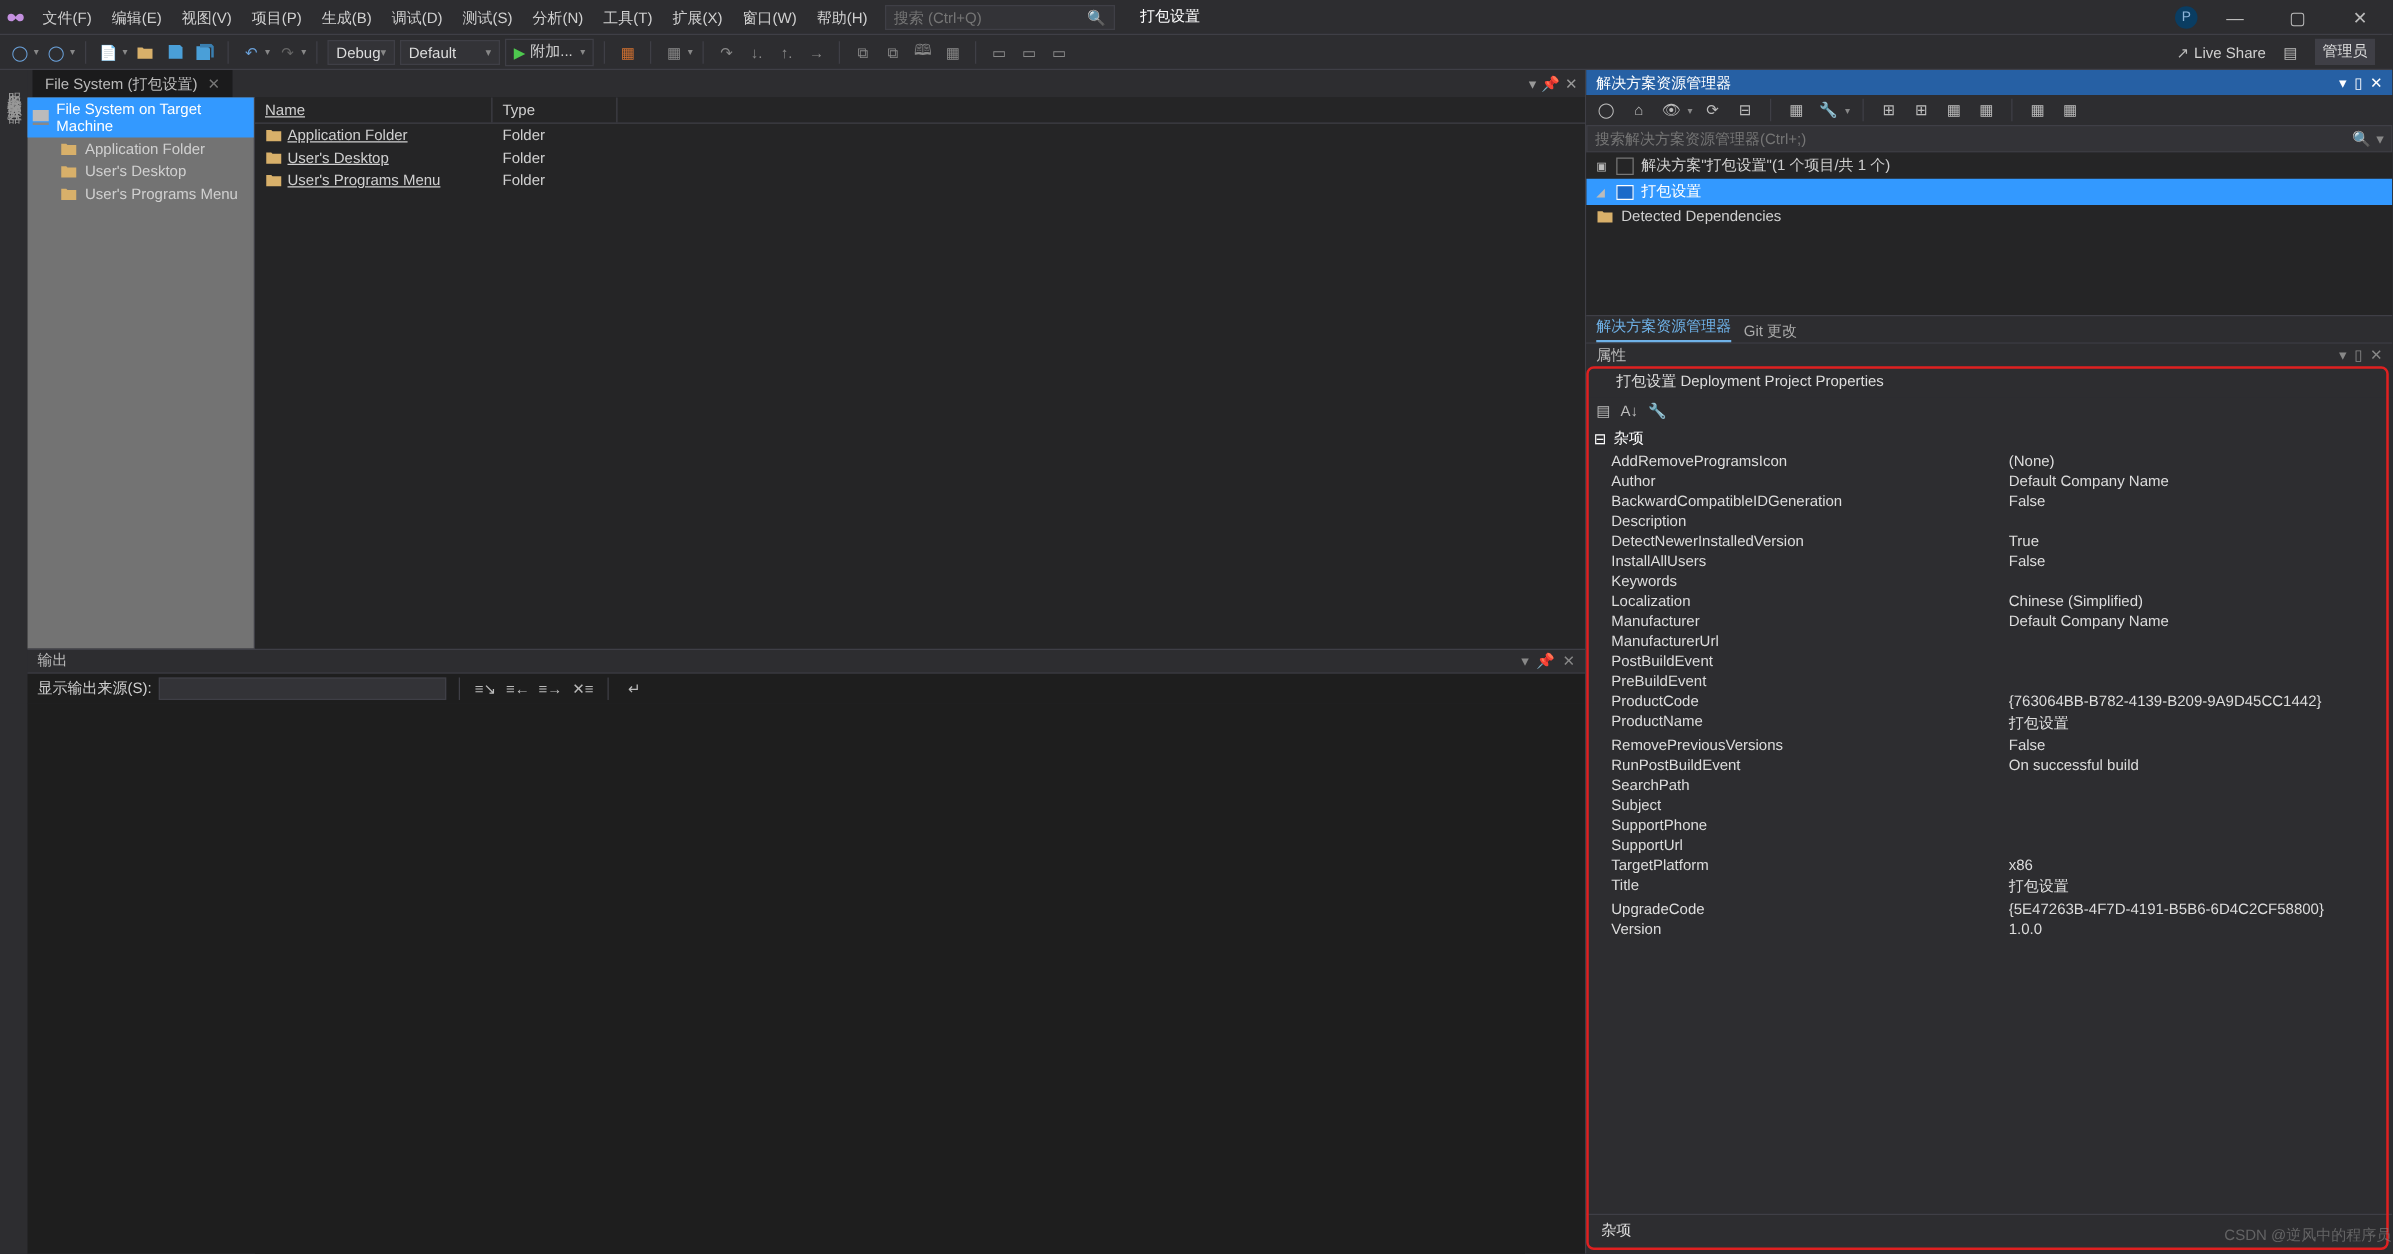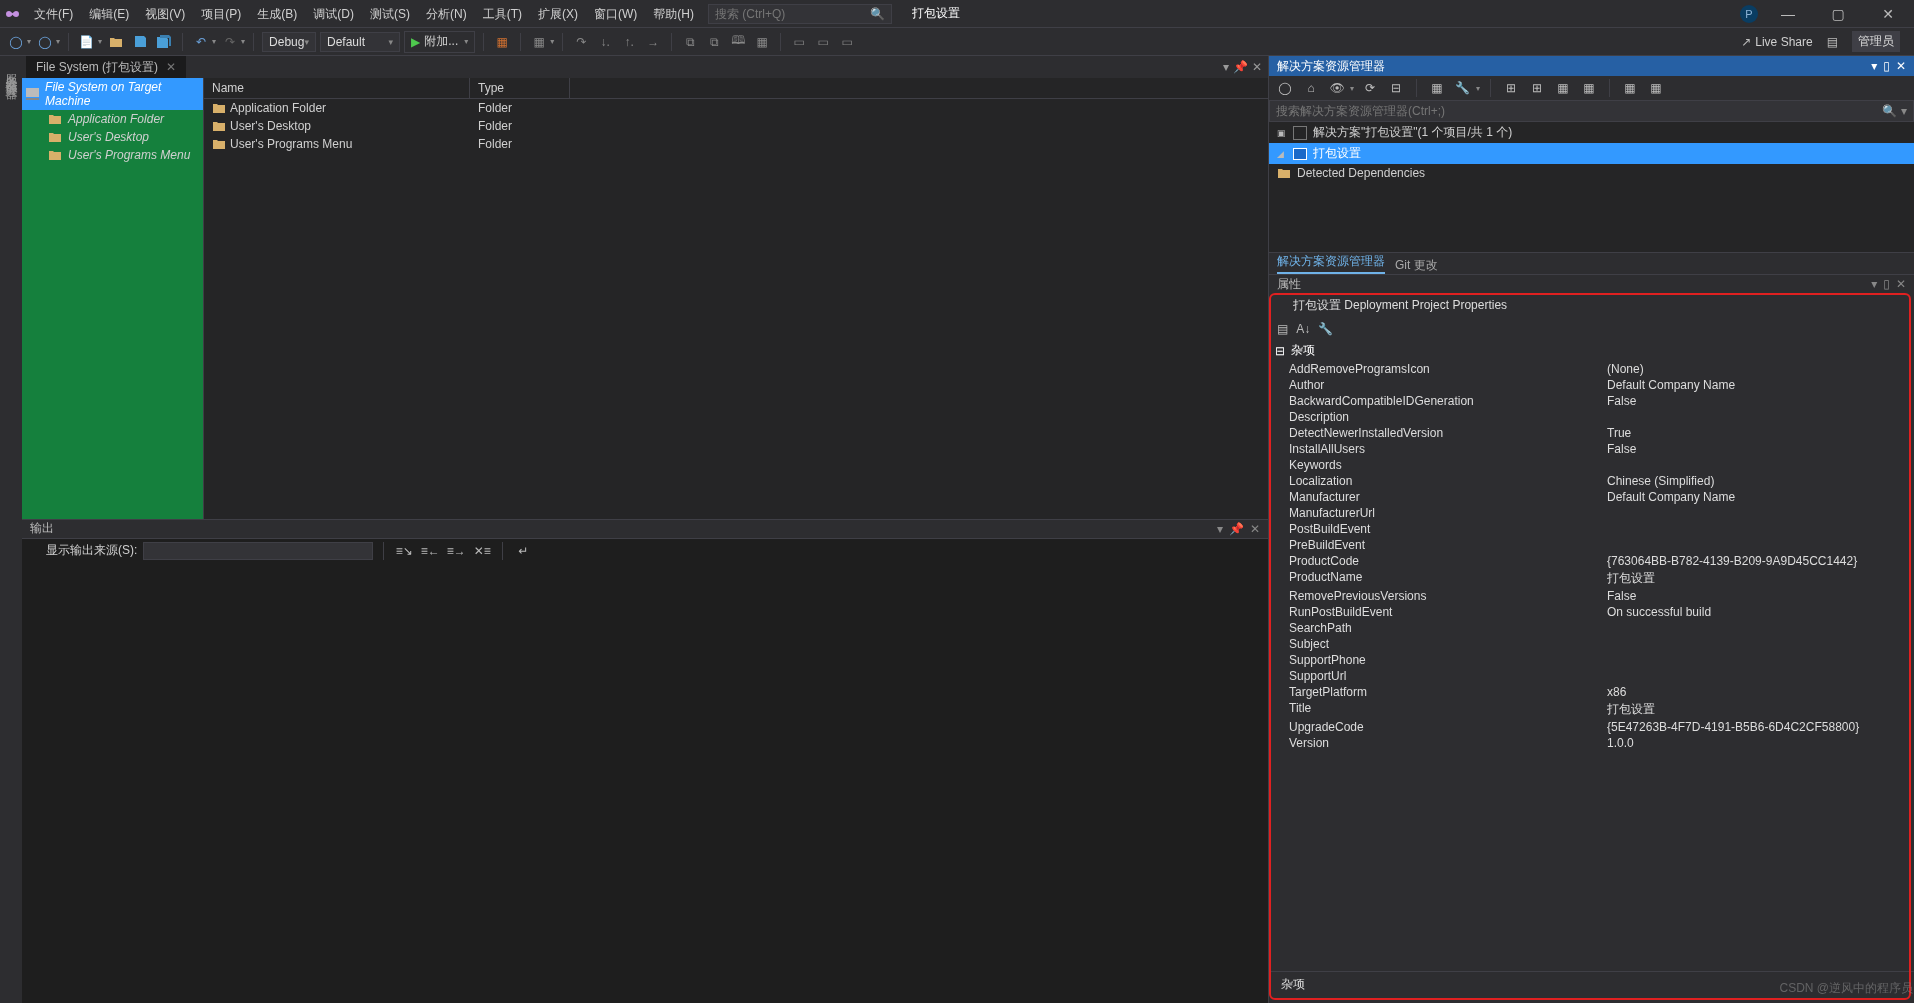--- a/index.html
+++ b/index.html
@@ -43,36 +43,36 @@
 .right-col { width:646px; display:flex; flex-direction:column; border-left:1px solid #3f3f46; }
 
 
 .tabstrip { height:22px; background:#2d2d30; display:flex; align-items:center; padding-left:4px; gap:6px; }
 .doctab { background:#1b1b1c; padding:3px 10px; color:#bbb; display:flex; align-items:center; gap:8px; }
 .doctab .x { color:#777; }
 .tab-right { margin-left:auto; display:flex; gap:4px; padding-right:6px; color:#999; }
 
 
 .editor { flex:1; display:flex; background:#252526; min-height:0; }
-.tree-pane { width:182px; background:#15803d; border-right:1px solid #3f3f46;font-style:italic; }
+.tree-pane { width:182px; background:#737373; border-right:1px solid #3f3f46; }
 .tree-pane .node { padding:2px 4px; display:flex; align-items:center; gap:6px; }
 .tree-pane .root { background:#3399ff; color:#fff; }
 .tree-pane .child { padding-left:26px; }
 .list-pane { flex:1; background:#252526; }
 .list-head { display:flex; background:#252526; border-bottom:1px solid #3f3f46; }
 .list-head div { padding:3px 8px; border-right:1px solid #3f3f46; }
 .list-row { display:flex; }
 .list-row div { padding:2px 8px; }
-.col-name { width:266px; }
+.col-name { width:190px;text-decoration:underline; }
 .col-type { width:100px; }
 
 
 .panel-title { height:20px; background:#2d2d30; border-top:1px solid #3f3f46; border-bottom:1px solid #3f3f46; display:flex; align-items:center; padding:0 8px; color:#bbb; }
 .panel-title .panel-icons { margin-left:auto; display:flex; gap:6px; color:#888; font-size:11px; }
-.output-tools { height:24px; display:flex; align-items:center; padding:0 24px; gap:6px; background:#1e1e1e; }
+.output-tools { height:24px; display:flex; align-items:center; padding:0 8px; gap:6px; background:#1e1e1e; }
 .output-combo { background:#333337; border:1px solid #3f3f46; height:18px; width:230px; }
 .output-body { flex:1; background:#1e1e1e; min-height:140px; }
 
 
 .pane-header { height:20px; background:#2660a4; color:#fff; display:flex; align-items:center; padding:0 8px; }
 .pane-header .panel-icons { margin-left:auto; display:flex; gap:6px; }
 .se-tools { height:24px; background:#2d2d30; display:flex; align-items:center; gap:6px; padding:0 6px; }
 .se-search { height:22px; background:#333337; border:1px solid #3f3f46; display:flex; align-items:center; padding:0 6px; }
 .se-search input { flex:1; background:transparent; border:none; color:#999; outline:none; }
 .se-tree { flex:0 0 130px; background:#252526; overflow:auto; }

